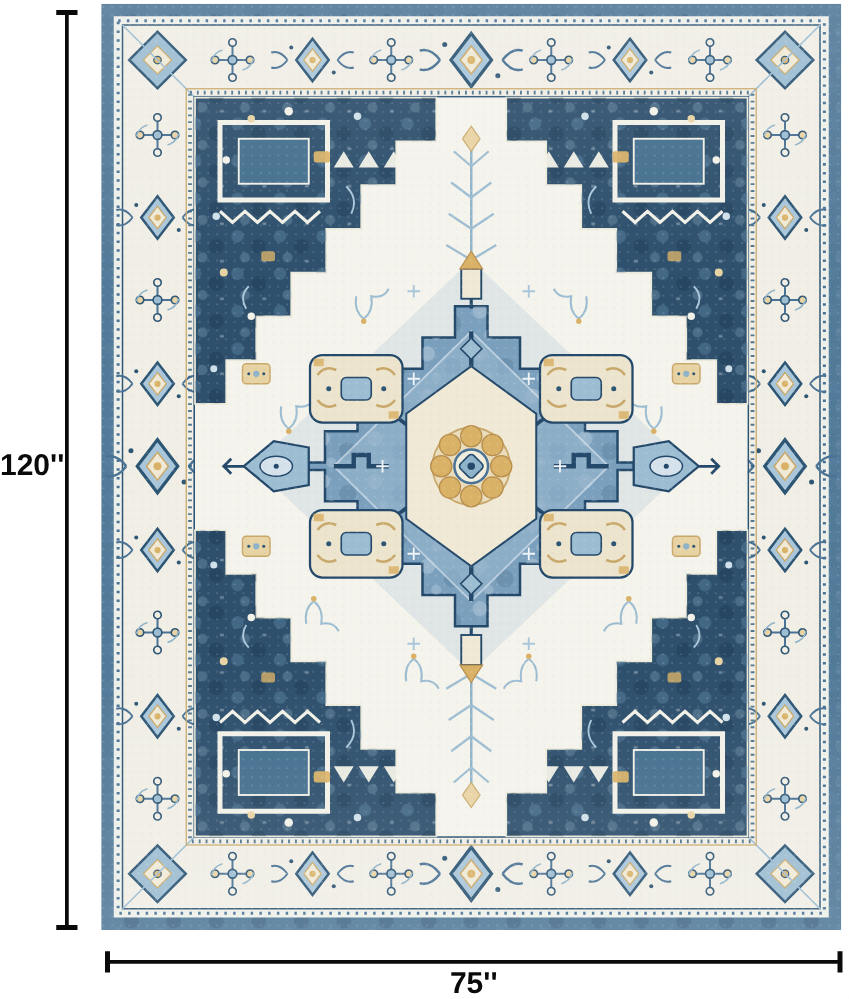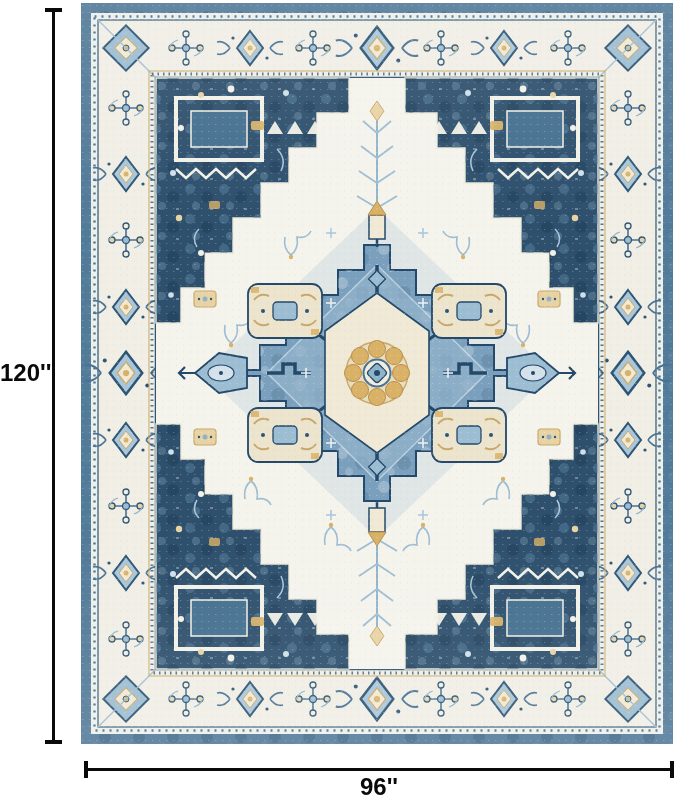--- a/index.html
+++ b/index.html
@@ -275,16 +275,16 @@
     <span class="cap cap-top"></span>
     <span class="vline"></span>
     <span class="cap cap-bottom"></span>
     <span class="dim-label label-v">120''</span>
   </div>
 
   <div class="dim">
     <span class="cap cap-left"></span>
     <span class="hline"></span>
     <span class="cap cap-right"></span>
-    <span class="dim-label label-h">96''</span>
+    <span class="dim-label label-h">75''</span>
   </div>
 
 </div>
 
 </body></html>

